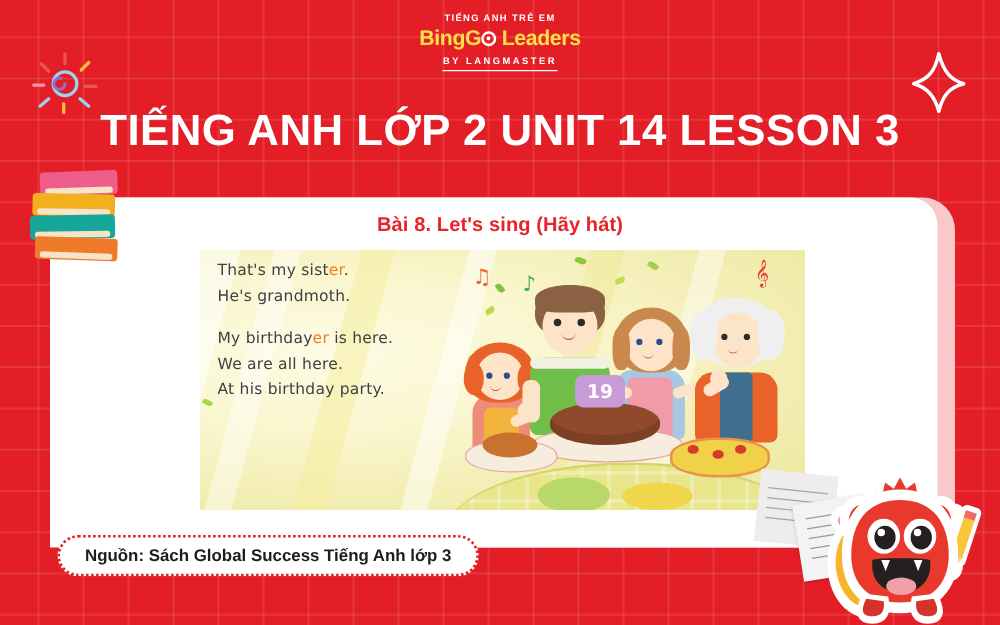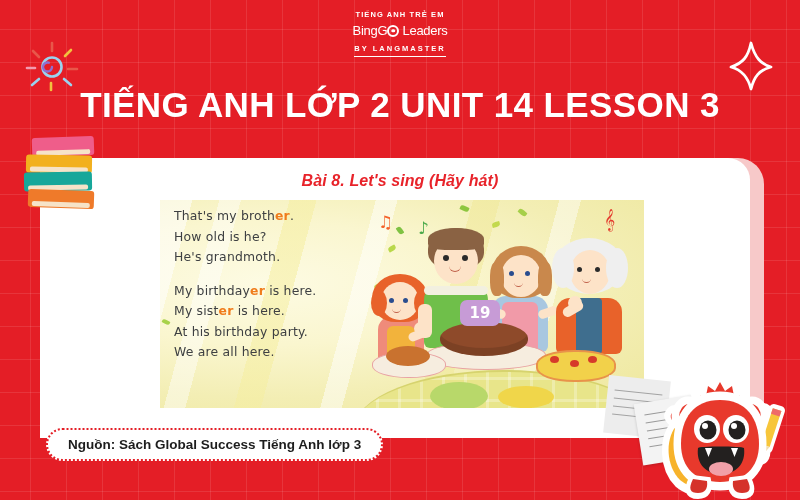--- a/index.html
+++ b/index.html
@@ -23,21 +23,21 @@
   .logo{
     position:absolute;left:0;right:0;top:10px;
     display:flex;flex-direction:column;align-items:center;
     z-index:6;
   }
   .logo-top{
     color:#fff;font-size:7.5px;font-weight:bold;letter-spacing:1.1px;
     line-height:10px;
   }
   .logo-main{
-    color:#ffffff;font-size:13px;font-weight:normal;letter-spacing:-.3px;
+    color:#fde047;font-size:17px;font-weight:bold;letter-spacing:-.3px;
     line-height:21px;white-space:nowrap;
   }
   .logo-main .o-mark{
     display:inline-block;width:12px;height:12px;border:2.2px solid #fff;
     border-radius:50%;position:relative;vertical-align:middle;
     margin:0 0 2px 0;box-sizing:border-box;
   }
   .logo-main .o-mark::after{
     content:"";position:absolute;left:50%;top:50%;width:3.5px;height:3.5px;
     background:#fff;border-radius:50%;transform:translate(-50%,-50%);
@@ -60,42 +60,41 @@
     background:#f7c9c9;border-radius:0 26px 26px 0;z-index:2;
   }
   .card{
     position:absolute;left:40px;top:158px;width:710px;height:280px;
     background:#fff;border-radius:0 22px 22px 0;z-index:3;
   }
   .subtitle{
     position:absolute;left:0;right:0;top:172px;text-align:center;
     color:#e8232a;font-size:16px;font-weight:bold;z-index:5;
     letter-spacing:.1px;
-    font-style:italic;
   }
   
   .illus{
     position:absolute;left:160px;top:200px;width:484px;height:208px;
     z-index:5;overflow:hidden;
     background:
       radial-gradient(ellipse at 22% 40%, #fdfbe3 0%, #faf6cf 35%, #f3eeb4 65%, #eee79c 100%);
   }
   .illus-streaks{position:absolute;inset:0;
     background:
       linear-gradient(105deg, rgba(255,255,255,.55) 0 6%, transparent 6% 11%, rgba(255,255,255,.45) 11% 15%, transparent 15% 24%,
         rgba(245,238,160,.55) 24% 29%, transparent 29% 40%, rgba(255,255,255,.5) 40% 44%, transparent 44% 58%,
         rgba(240,232,150,.5) 58% 63%, transparent 63% 74%, rgba(255,255,255,.45) 74% 78%, transparent 78% 100%);
   }
   .lyrics{
     position:absolute;left:14px;top:6px;width:215px;
     font-family:"DejaVu Sans",sans-serif;
     font-size:12.4px;color:#3e4042;line-height:20.5px;z-index:4;
     letter-spacing:.2px;
   }
-  .lyrics .er{color:#f07c1c;font-weight:bold;}
+  .lyrics .er{color:#f07c1c;font-weight:normal;}
   .lyrics .gap{display:block;height:13px;}
   
   .note{position:absolute;font-size:17px;z-index:4;font-family:"DejaVu Sans",sans-serif;}
   .note-a{left:218px;top:12px;color:#f4622a;}
   .note-b{left:258px;top:18px;color:#4aa94a;}
   .note-c{left:444px;top:8px;color:#e43b2e;font-size:19px;}
   
   .cf{position:absolute;border-radius:50% 10% 50% 10%;z-index:3;}
   
   .scene{position:absolute;left:208px;top:0;width:276px;height:264px;z-index:3;}
@@ -210,28 +209,26 @@
   <div class="cf" style="left:332px;top:22px;width:8px;height:5px;background:#c3d94e;transform:rotate(-18deg);"></div>
   <div class="cf" style="left:358px;top:10px;width:9px;height:5px;background:#a6cf4a;transform:rotate(40deg);"></div>
   <div class="cf" style="left:228px;top:46px;width:8px;height:5px;background:#b9d84a;transform:rotate(-30deg);"></div>
   <div class="cf" style="left:420px;top:60px;width:8px;height:5px;background:#8dc63f;transform:rotate(15deg);"></div>
   <div class="cf" style="left:236px;top:28px;width:8px;height:5px;background:#7fc242;transform:rotate(55deg);"></div>
   <div class="cf" style="left:438px;top:118px;width:9px;height:5px;background:#9ccf43;transform:rotate(-40deg);"></div>
   <div class="cf" style="left:2px;top:120px;width:8px;height:4px;background:#a8d24a;transform:rotate(30deg);"></div>
   <div class="cf" style="left:214px;top:84px;width:7px;height:4px;background:#c8dc5a;transform:rotate(-25deg);"></div>
 
   <div class="lyrics">
-    <div><span>That's my broth</span><span class="er">er</span><span>.</span></div>
-    <div><span>How old is he?</span><span class="er"></span><span></span></div>
+    <div><span>That's my sist</span><span class="er">er</span><span>.</span></div>
     <div><span>He's grandmoth.</span><span class="er"></span><span></span></div>
     <span class="gap"></span>
     <div><span>My birthday</span><span class="er">er</span><span> is here.</span></div>
-    <div><span>My sist</span><span class="er">er</span><span> is here.</span></div>
+    <div><span>We are all here.</span><span class="er"></span><span></span></div>
     <div><span>At his birthday party.</span><span class="er"></span><span></span></div>
-    <div><span>We are all here.</span><span class="er"></span><span></span></div>
   </div>
 
   <div class="note note-a">♫</div>
   <div class="note note-b">♪</div>
   <div class="note note-c">𝄞</div>
 
   <div class="scene">
 
     <div class="person" style="left:2px;top:74px;width:62px;height:90px;">
       <div class="body" style="left:8px;top:42px;width:46px;height:50px;background:#ef8b7a;"></div>

